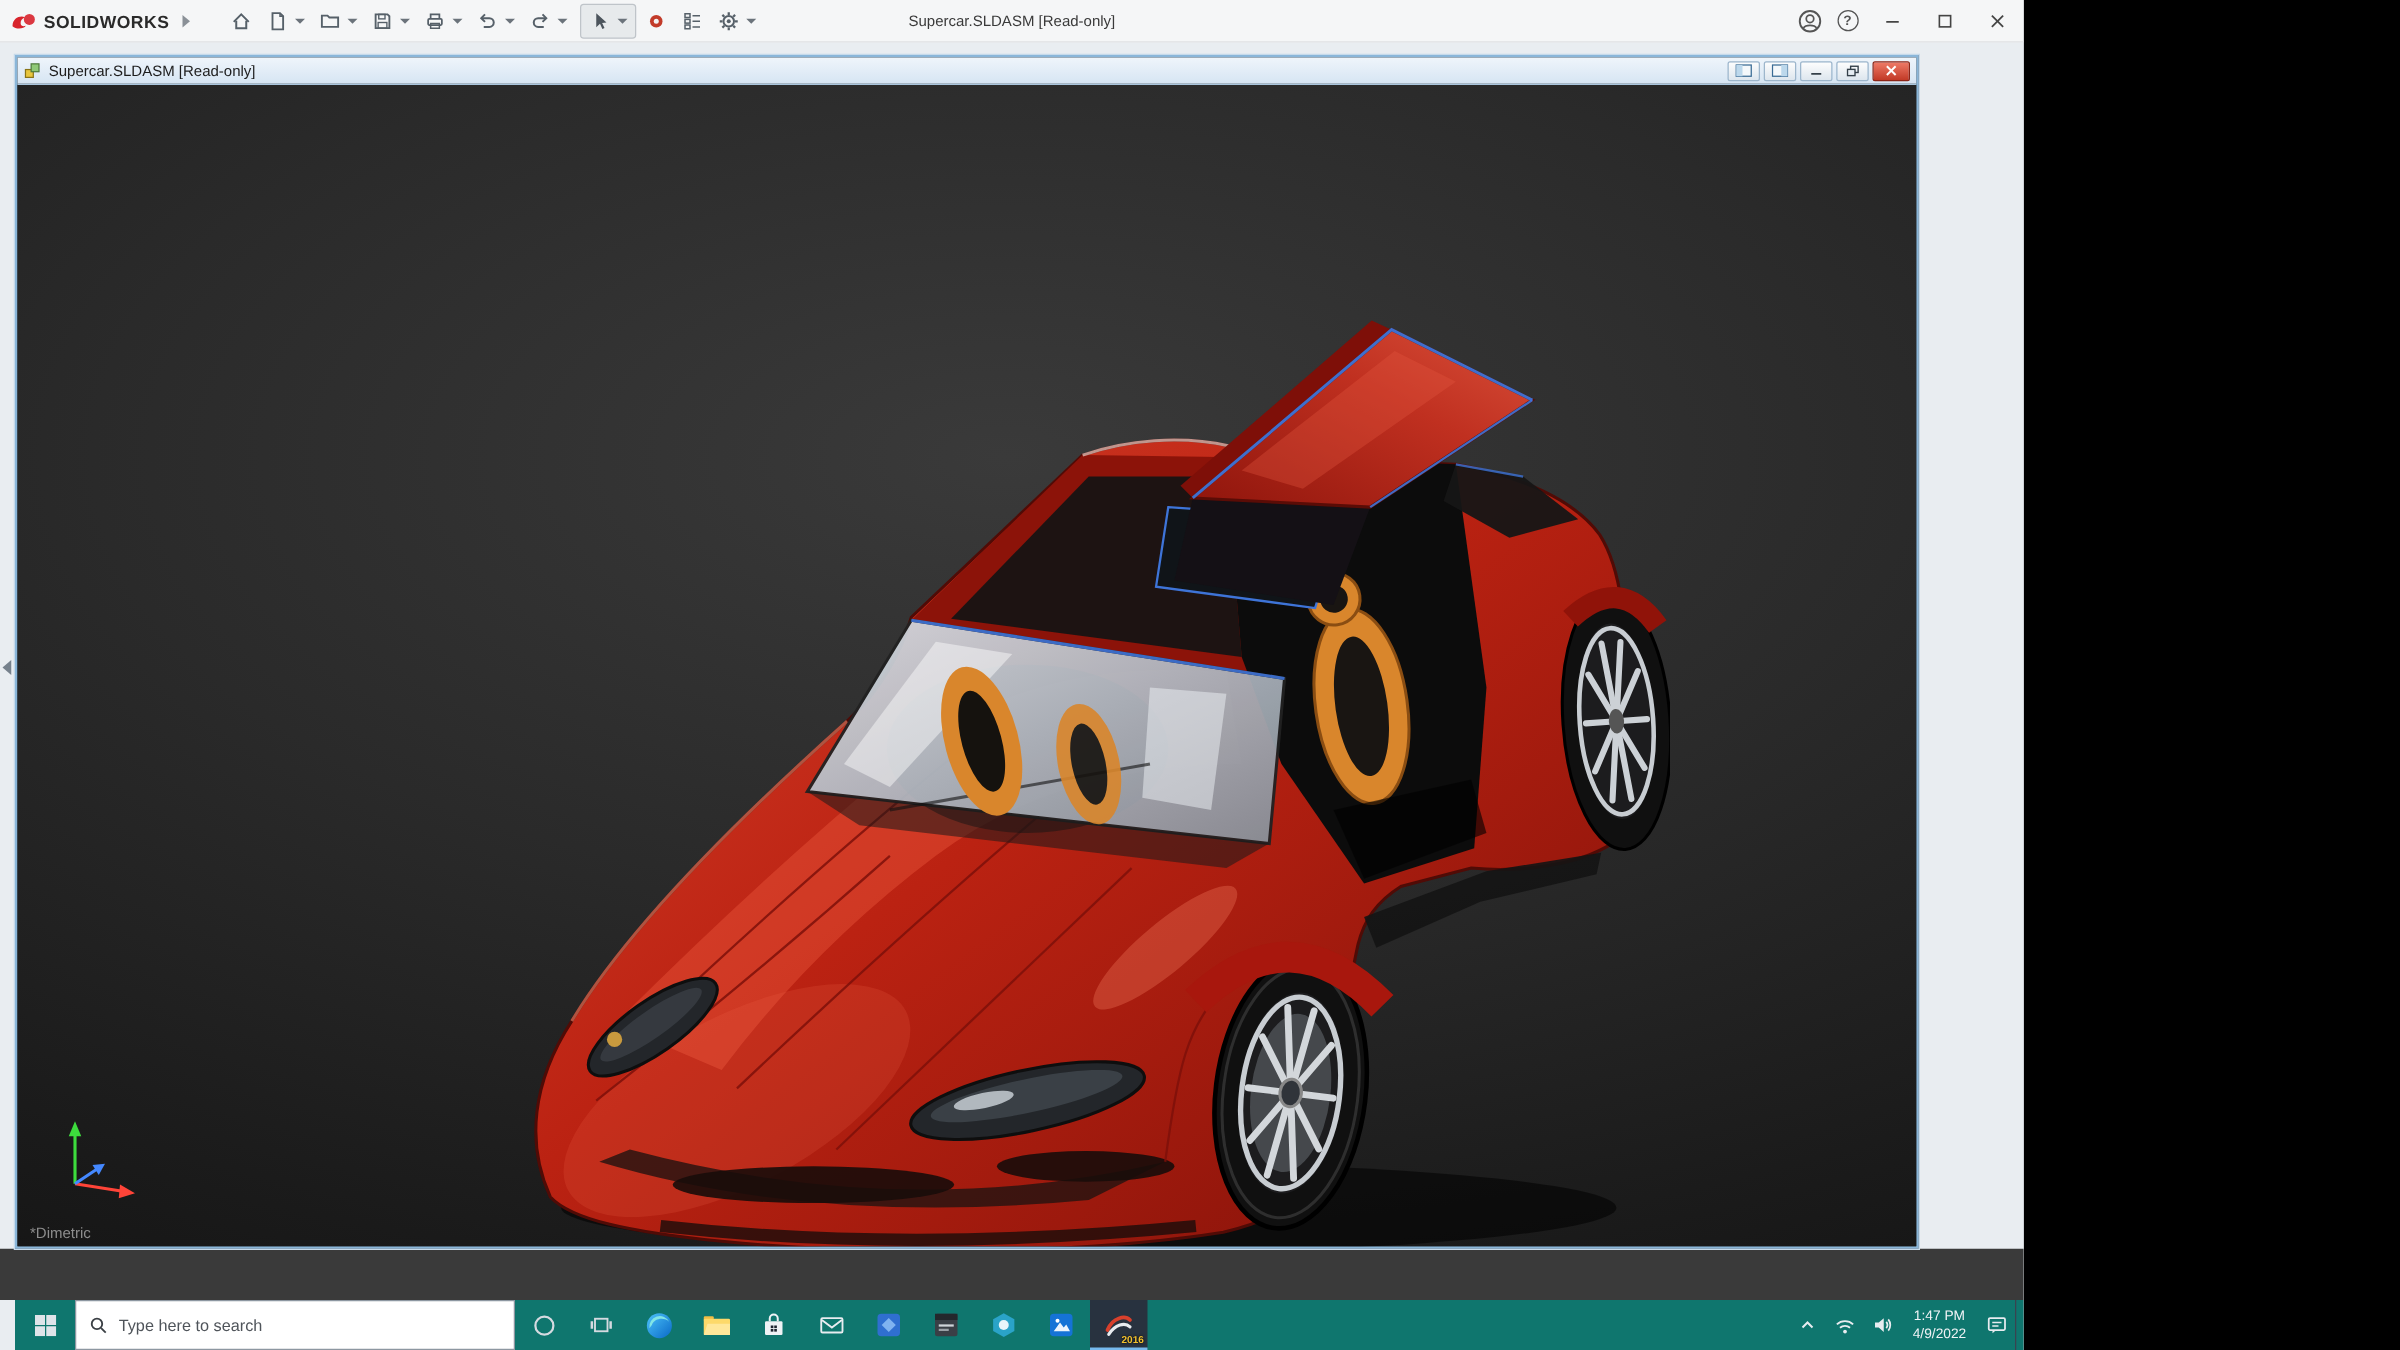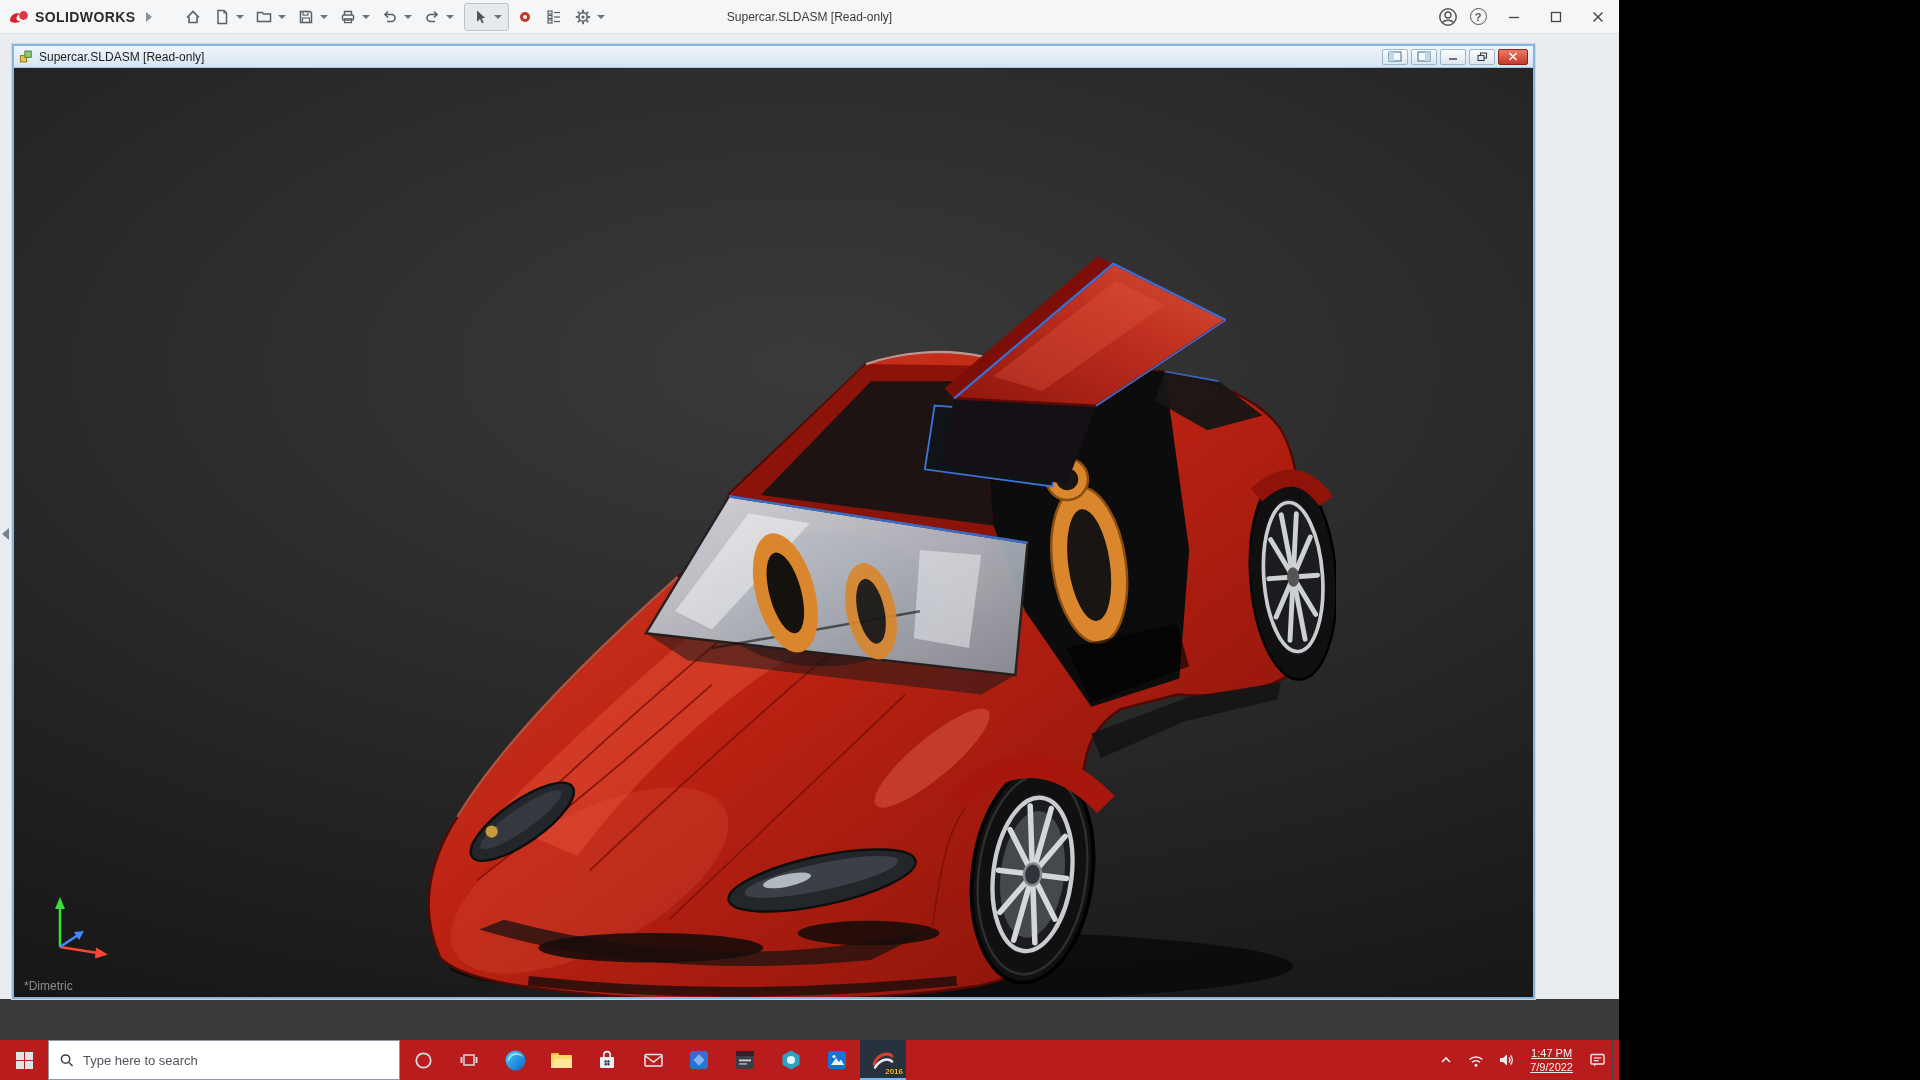--- a/index.html
+++ b/index.html
@@ -46,31 +46,31 @@
   .doc-btn.close { width:30px; background:linear-gradient(#ee7a67,#c23a27); border-color:#8d2517; color:#fff; }
 
   
   .viewport { position:absolute; top:22px; left:0; right:0; bottom:0; overflow:hidden;
     background:radial-gradient(120% 95% at 52% 32%, #3a3a3a 0%, #2a2a2a 40%, #1a1a1a 75%, #101010 100%); }
   .car-svg { position:absolute; left:392px; top:176px; width:930px; height:759px; }
   .triad { position:absolute; left:26px; bottom:28px; width:78px; height:84px; }
   .view-label { position:absolute; left:10px; bottom:4px; font-size:12px; color:#8d8d8d;margin-top:13px; }
 
   
-  .taskbar { position:absolute; left:0; right:0; bottom:0; height:40px; background:#b91c1c;
+  .taskbar { position:absolute; left:12px; right:0; bottom:0; height:40px; background:#0f766e;
     display:flex; align-items:stretch; color:#e8ecf0; z-index:40; }
   .task-slot { width:46px; display:flex; align-items:center; justify-content:center; position:relative; }
   .task-slot.start { width:48px; }
   .task-slot.running { background:#28323f; box-shadow:inset 0 -2px 0 #76b9ed; }
   .search-box { width:352px; background:#ffffff; border:1px solid #8d97a1; display:flex; align-items:center;
     gap:9px; padding:0 11px; }
   .search-box input { border:none; outline:none; background:transparent; width:100%; font-size:13px; color:#333;
     font-family:"Liberation Sans", sans-serif; }
   .search-box input::placeholder { color:#4f545a; }
-  .tray { margin-left:auto; display:flex; align-items:center;text-decoration:underline; }
+  .tray { margin-left:auto; display:flex; align-items:center; }
   .tray-btn { width:30px; height:40px; display:flex; align-items:center; justify-content:center; }
   .clock { text-align:center; font-size:11px; line-height:14px; padding:0 9px; color:#f0f3f6; }
   .show-desktop { width:7px; height:100%; border-left:1px solid #3a4350; }
   .sw-badge { position:absolute; right:3px; bottom:4px; font-size:8px; font-weight:700; color:#f2c12e;
     text-shadow:0 0 2px #000; line-height:8px; }
 </style>
 </head>
 <body>
 
 <div class="app">
@@ -554,21 +554,21 @@
       </div>
       <div class="tray-btn">
         <svg width="16" height="16" viewBox="0 0 16 16">
           <polygon points="2,6 5,6 9,2.5 9,13.5 5,10 2,10" fill="#e8ecf0"></polygon>
           <path d="M11 5.5 A4 4 0 0 1 11 10.5" fill="none" stroke="#e8ecf0" stroke-width="1.4"></path>
           <path d="M12.6 3.5 A7 7 0 0 1 12.6 12.5" fill="none" stroke="#e8ecf0" stroke-width="1.4"></path>
         </svg>
       </div>
       <div class="clock">
         <div>1:47 PM</div>
-        <div>7/9/2022</div>
+        <div>4/9/2022</div>
       </div>
       <div class="tray-btn">
         <svg width="17" height="16" viewBox="0 0 17 16">
           <rect x="2" y="2.5" width="13" height="9.5" rx="1" fill="none" stroke="#e8ecf0" stroke-width="1.4"></rect>
           <path d="M5 12 L5 14.5 L8 12" fill="#e8ecf0"></path>
           <line x1="4.8" y1="6" x2="12.2" y2="6" stroke="#e8ecf0" stroke-width="1.2"></line>
           <line x1="4.8" y1="8.7" x2="9.8" y2="8.7" stroke="#e8ecf0" stroke-width="1.2"></line>
         </svg>
       </div>
       <div class="show-desktop"></div>

